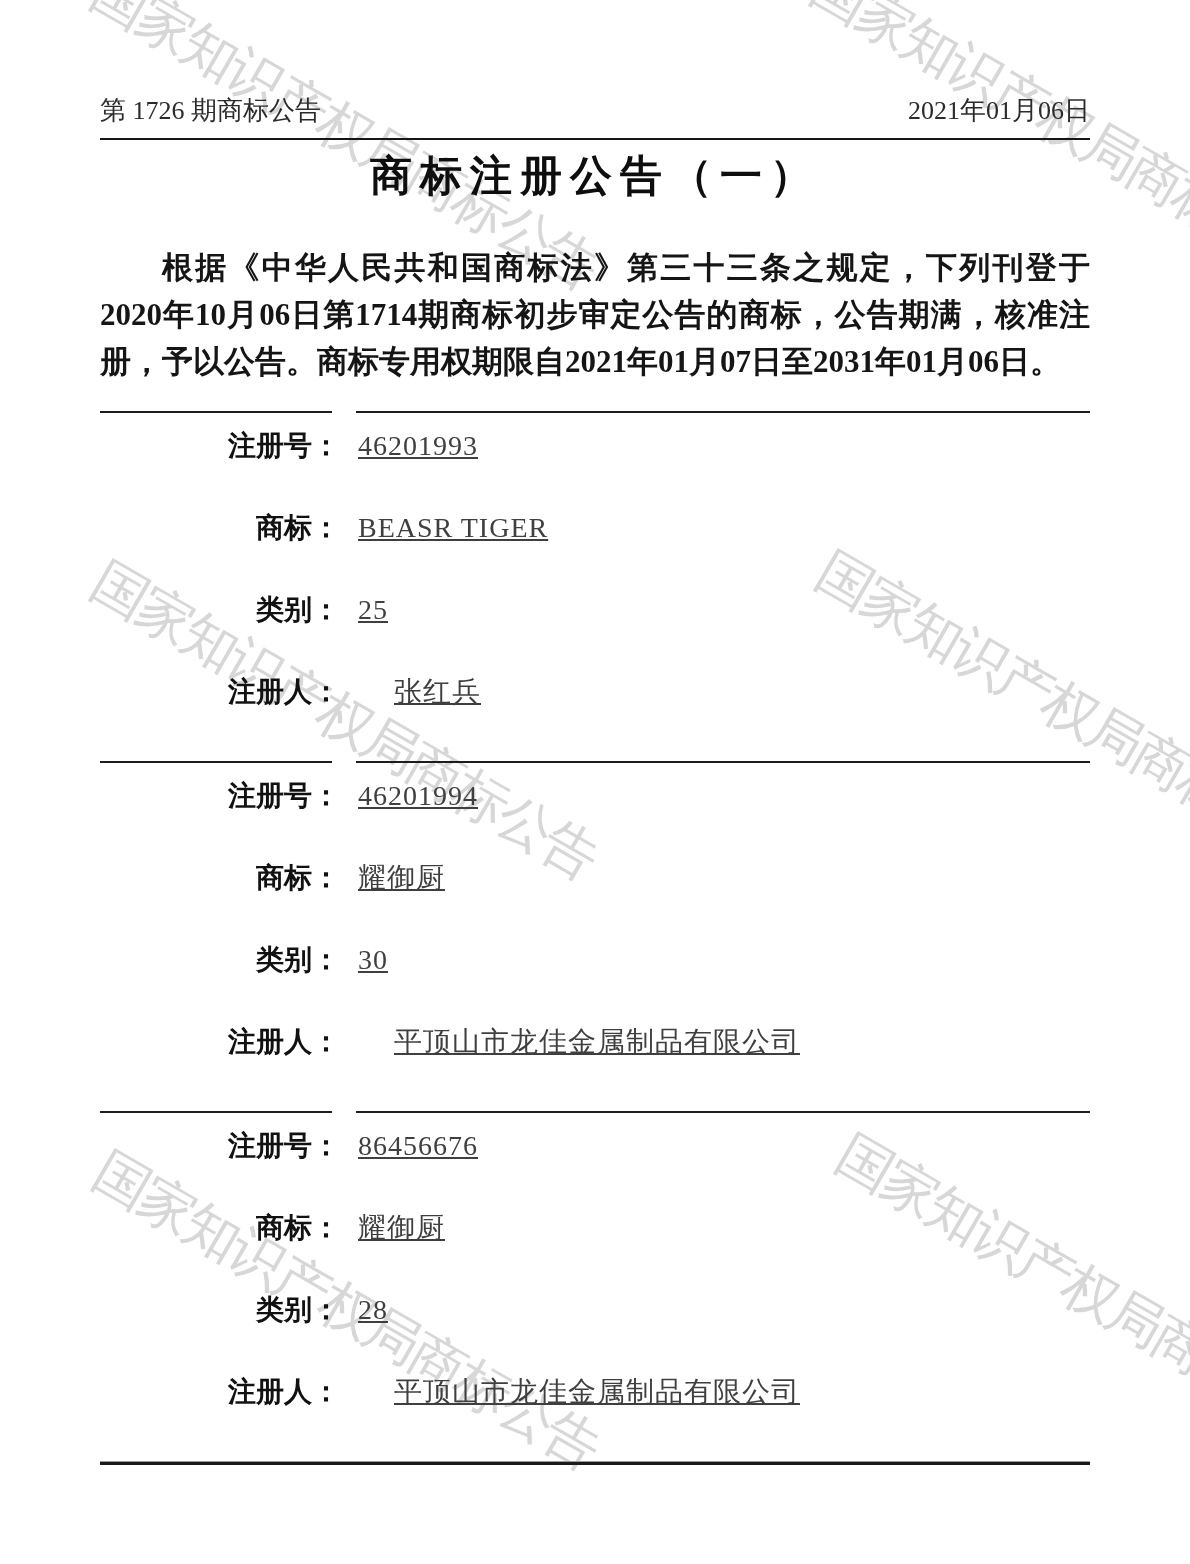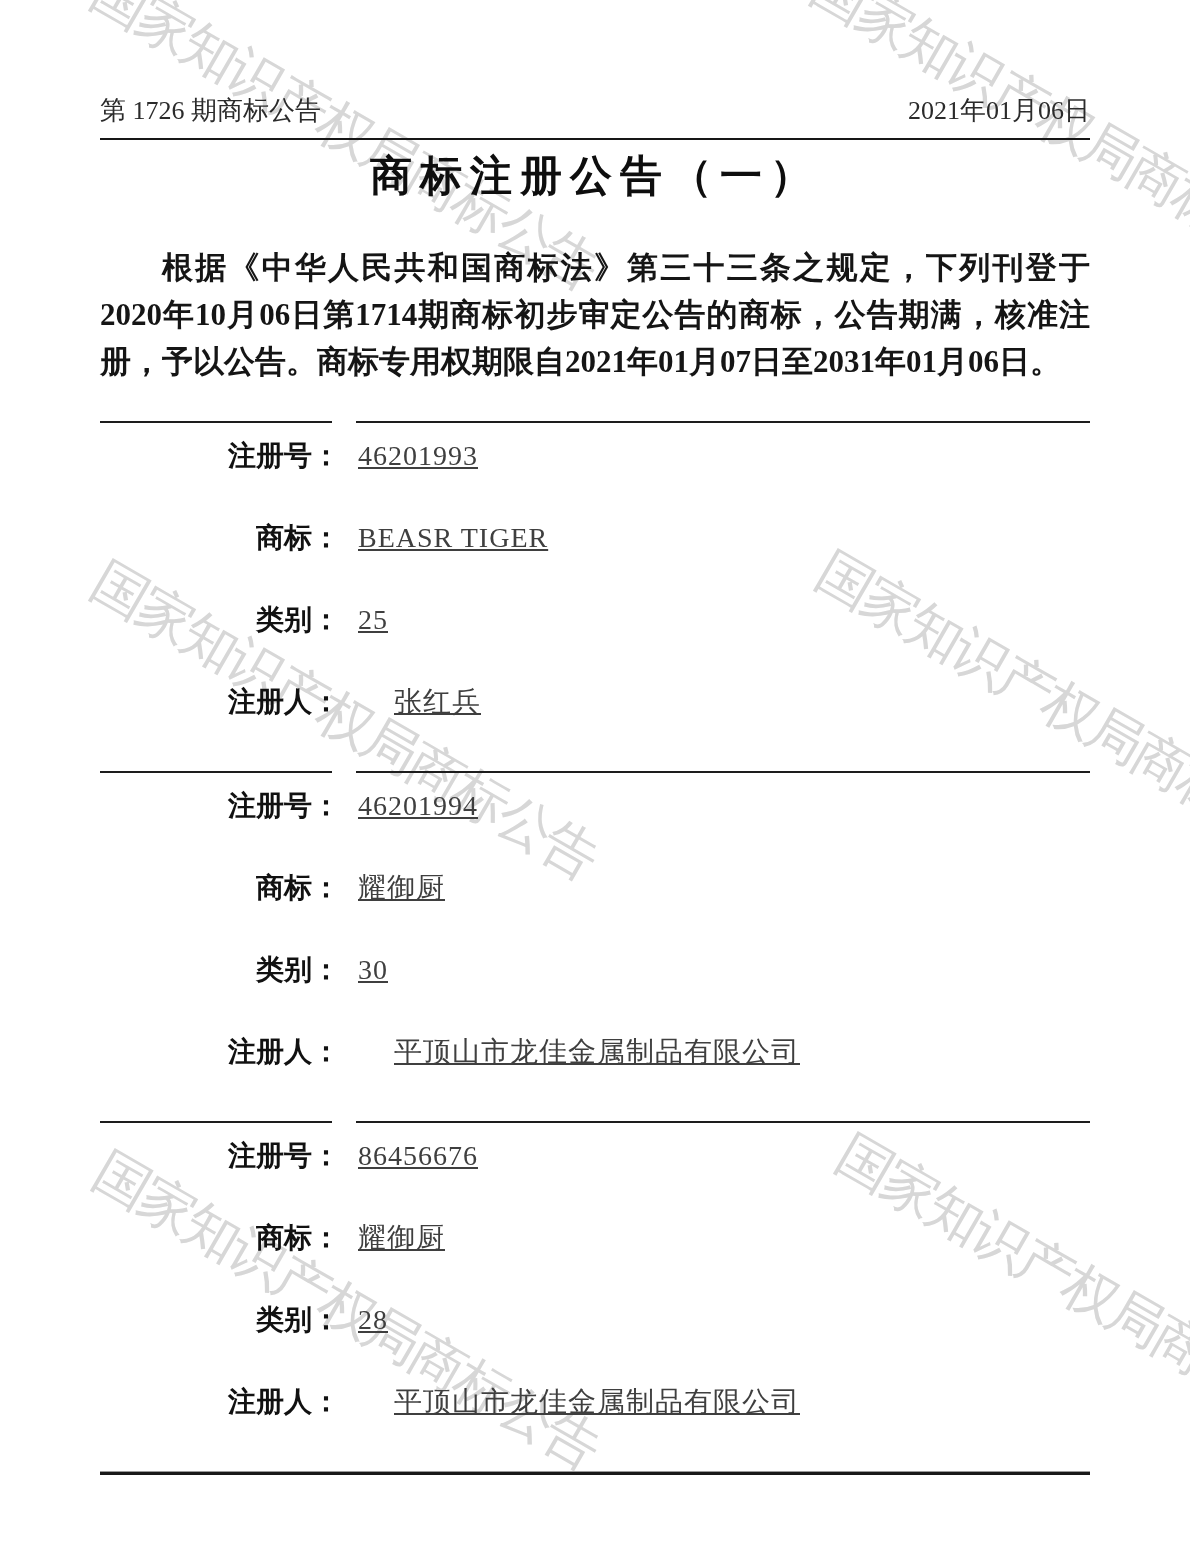--- a/index.html
+++ b/index.html
@@ -45,21 +45,21 @@
     color:#0e0e0e;
   }
   .intro{
     margin-top:42px;
     font-size:31px;line-height:47px;
     font-weight:bold;
     text-align:justify;
     text-indent:2em;
     color:#151515;
   }
-  .records{margin-top:36px;}
+  .records{margin-top:26px;}
   .sep{position:relative;height:2px;background:#1d1d1d;}
   .sep::after{
     content:"";position:absolute;left:232px;top:0;width:24px;height:2px;background:#fff;
   }
   .field{
     display:flex;align-items:baseline;
     margin-top:18px;margin-bottom:52px;
     font-size:28px;line-height:30px;
   }
   .field + .field{margin-top:0;align-items:flex-end;}

